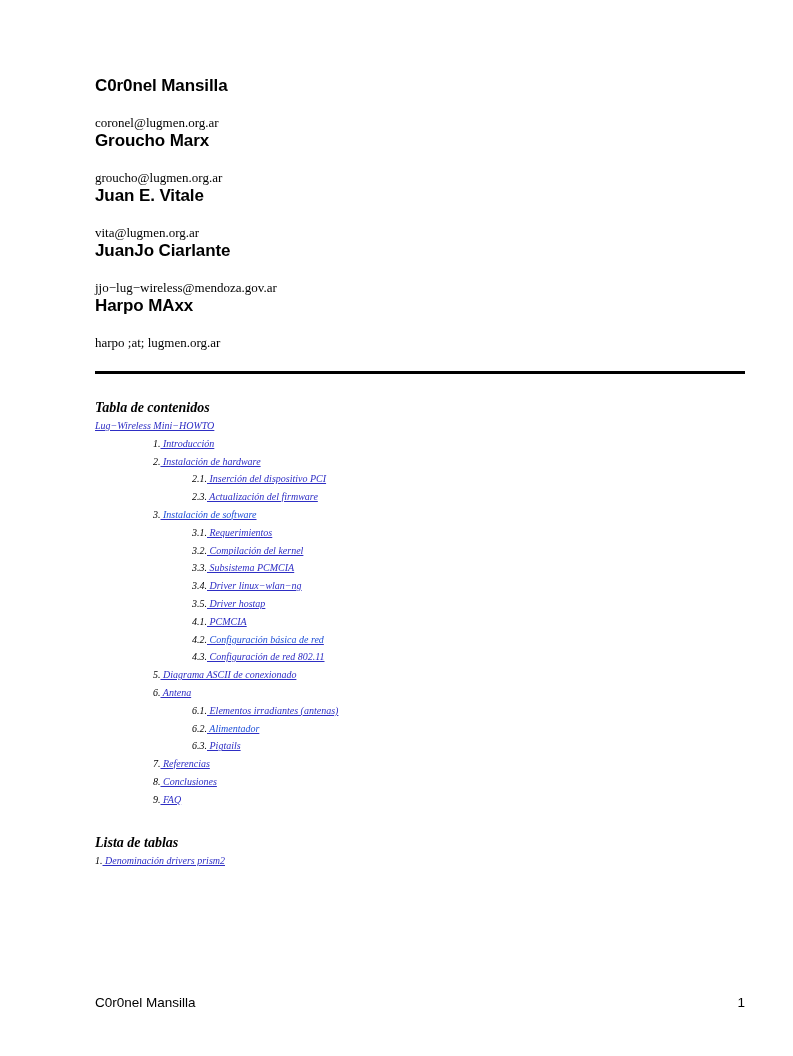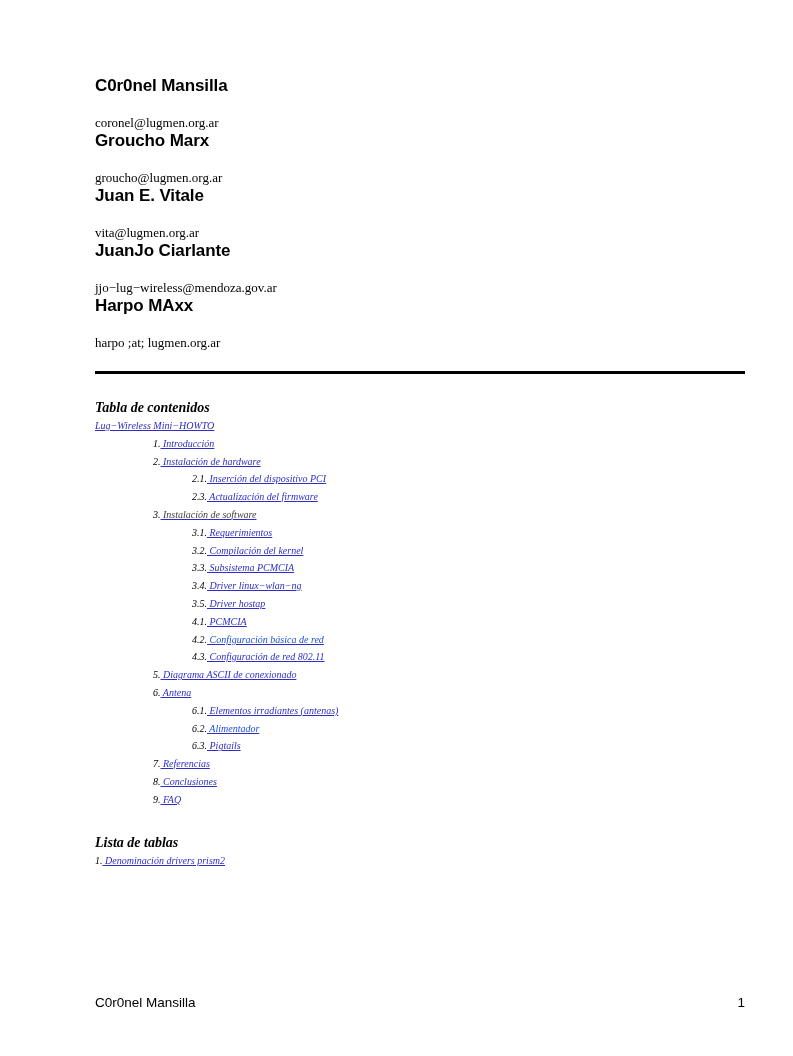--- a/index.html
+++ b/index.html
@@ -156,21 +156,21 @@
   <hr class="hrule" style="background: rgb(0, 0, 0);">
 
   <div class="toc">
     <div class="toc-title">Tabla de contenidos</div>
     <div class="toc-line lvl0"><span class="toc-link" style="color: rgb(46, 46, 196); text-decoration-color: rgb(46, 46, 196);">Lug−Wireless Mini−HOWTO</span></div>
     <div class="toc-entries">
         <div class="toc-line lvl1"><span class="toc-num">1.</span><span class="toc-link" style="color: rgb(46, 46, 196); text-decoration-color: rgb(46, 46, 196);"> Introducción</span></div>
         <div class="toc-line lvl1"><span class="toc-num">2.</span><span class="toc-link" style="color: rgb(46, 46, 196); text-decoration-color: rgb(46, 46, 196);"> Instalación de hardware</span></div>
         <div class="toc-line lvl2"><span class="toc-num">2.1.</span><span class="toc-link" style="color: rgb(46, 46, 196); text-decoration-color: rgb(46, 46, 196);"> Inserción del dispositivo PCI</span></div>
         <div class="toc-line lvl2"><span class="toc-num">2.3.</span><span class="toc-link" style="color: rgb(46, 46, 196); text-decoration-color: rgb(46, 46, 196);"> Actualización del firmware</span></div>
-        <div class="toc-line lvl1"><span class="toc-num">3.</span><span class="toc-link" style="color: #404040; text-decoration-color: rgb(46, 46, 196); margin-top: 13px;"> Instalación de software</span></div>
+        <div class="toc-line lvl1"><span class="toc-num">3.</span><span class="toc-link" style="color: #1d4ed8; text-decoration-color: rgb(46, 46, 196); margin-top: 13px;"> Instalación de software</span></div>
         <div class="toc-line lvl2"><span class="toc-num">3.1.</span><span class="toc-link" style="color: rgb(46, 46, 196); text-decoration-color: rgb(46, 46, 196);"> Requerimientos</span></div>
         <div class="toc-line lvl2"><span class="toc-num">3.2.</span><span class="toc-link" style="color: rgb(46, 46, 196); text-decoration-color: rgb(46, 46, 196);"> Compilación del kernel</span></div>
         <div class="toc-line lvl2"><span class="toc-num">3.3.</span><span class="toc-link" style="color: rgb(46, 46, 196); text-decoration-color: rgb(46, 46, 196);"> Subsistema PCMCIA</span></div>
         <div class="toc-line lvl2"><span class="toc-num">3.4.</span><span class="toc-link" style="color: rgb(46, 46, 196); text-decoration-color: rgb(46, 46, 196);"> Driver linux−wlan−ng</span></div>
         <div class="toc-line lvl2"><span class="toc-num">3.5.</span><span class="toc-link" style="color: rgb(46, 46, 196); text-decoration-color: rgb(46, 46, 196);"> Driver hostap</span></div>
         <div class="toc-line lvl2"><span class="toc-num">4.1.</span><span class="toc-link" style="color: rgb(46, 46, 196); text-decoration-color: rgb(46, 46, 196);"> PCMCIA</span></div>
         <div class="toc-line lvl2"><span class="toc-num">4.2.</span><span class="toc-link" style="color: #1d4ed8; text-decoration-color: rgb(46, 46, 196);"> Configuración básica de red</span></div>
         <div class="toc-line lvl2"><span class="toc-num">4.3.</span><span class="toc-link" style="color: rgb(46, 46, 196); text-decoration-color: rgb(46, 46, 196);"> Configuración de red 802.11</span></div>
         <div class="toc-line lvl1"><span class="toc-num">5.</span><span class="toc-link" style="color: rgb(46, 46, 196); text-decoration-color: rgb(46, 46, 196);"> Diagrama ASCII de conexionado</span></div>
         <div class="toc-line lvl1"><span class="toc-num">6.</span><span class="toc-link" style="color: rgb(46, 46, 196); text-decoration-color: rgb(46, 46, 196);"> Antena</span></div>

